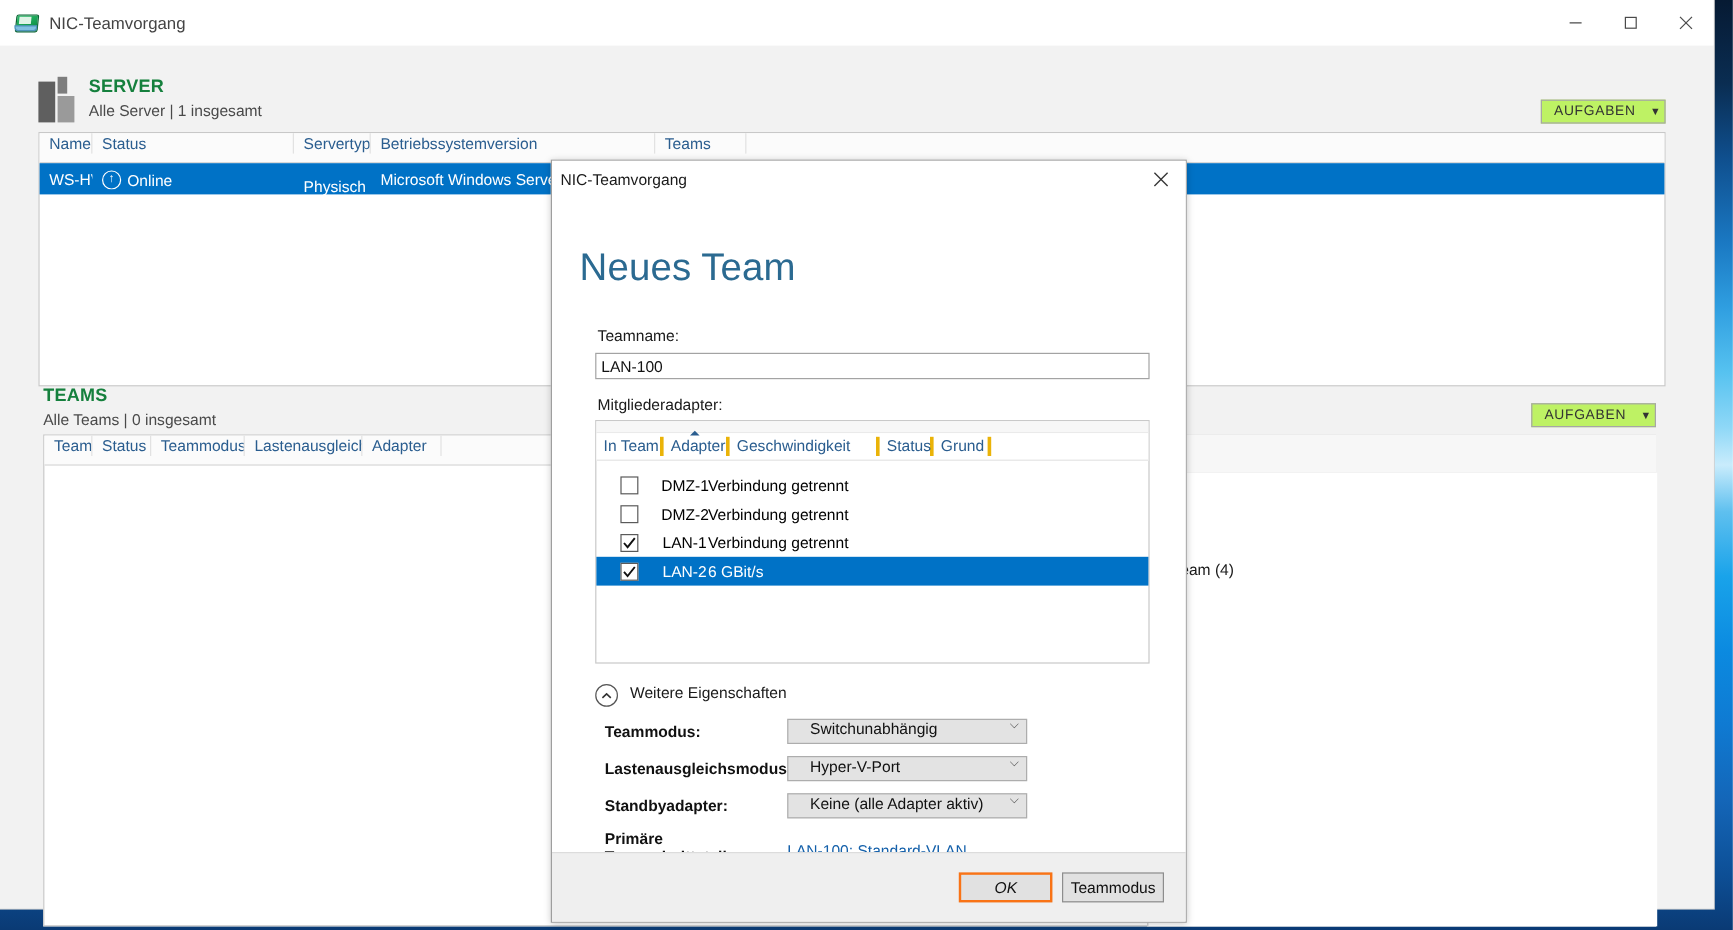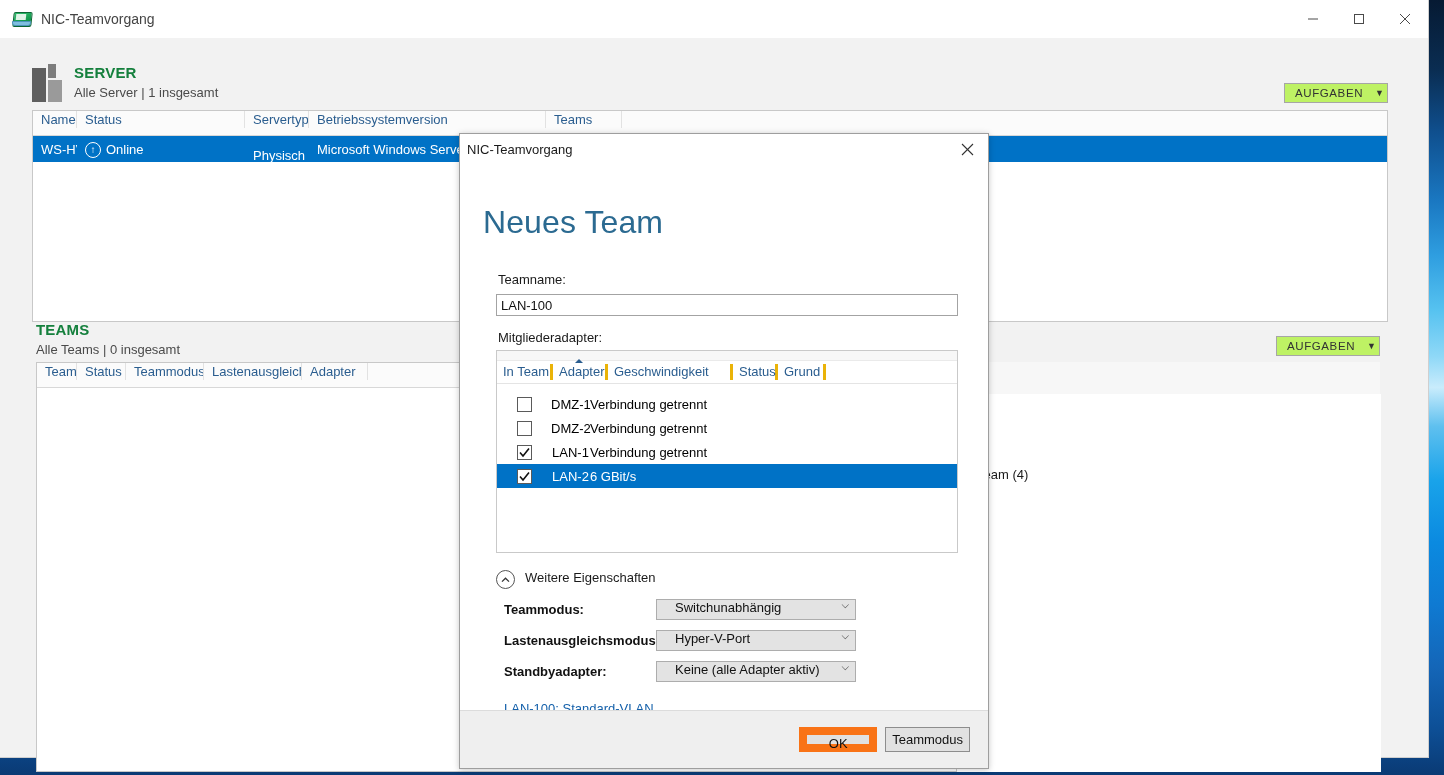--- a/index.html
+++ b/index.html
@@ -429,21 +429,22 @@
     height: 25px;
     font-size: 13px;
     font-family: "Liberation Sans", sans-serif;
     background: #e1e1e1;
     border: 1px solid #8d8d8d;
     box-sizing: border-box;
     color: #111;
     cursor: default;
   }
   .dbtn.default {
-    border: 8px solid #f97316;
+    border: 2px solid #f97316;
+    font-style: italic;
   }
 
   
   #bg-team-text {
     position: absolute;
     font-size: 13px;
     color: #1a1a1a;
   }
 </style>
 </head>
@@ -650,20 +651,24 @@
 
     <div class="prop-row" id="prop-standby">
       <div class="prop-label">Standbyadapter:</div>
       <div class="combo">
         <span>Keine (alle Adapter aktiv)</span>
         <span class="cb-caret">⌵</span>
       </div>
     </div>
 
     <div id="prop-primary">
+      <div class="prop-label">
+        <div>Primäre</div>
+        <div>Teamschnittstelle:</div>
+      </div>
       <div id="primary-link">LAN-100; Standard-VLAN</div>
     </div>
 
   </div>
 
   <div id="dlg-footer">
     <button class="dbtn default">OK</button>
     <button class="dbtn">Teammodus</button>
   </div>
 

